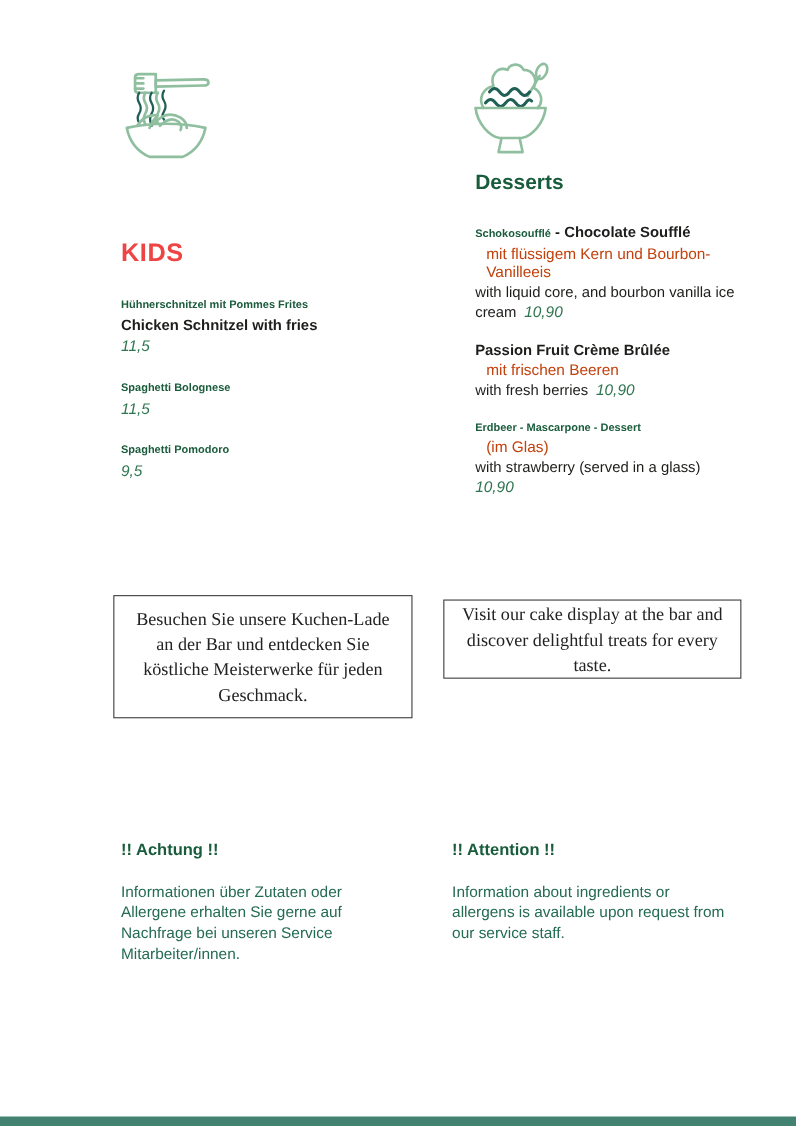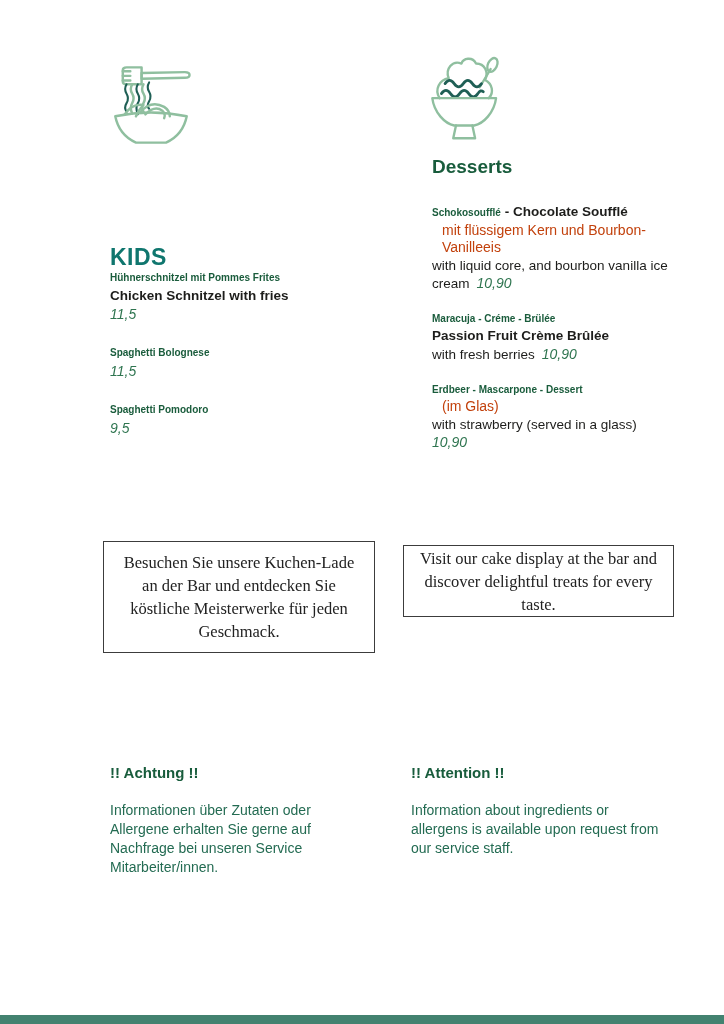--- a/index.html
+++ b/index.html
@@ -15,22 +15,21 @@
   .abs { position: absolute; }
 
   
   .icon-noodles { left: 104px; top: 58px; width: 94px; height: 94px; }
   .icon-dessert { left: 425px; top: 50px; width: 82px; height: 100px; }
 
   
   .kids-title {
     left: 110px; top: 216px;
     font-size: 23px; font-weight: bold; letter-spacing: .5px;
-    color: #0f766e;
-    margin-top: 28px;
+    color: #ef4444;
   }
   .desserts-title {
     left: 432px; top: 156px;
     font-size: 19px; font-weight: bold;
     color: #185c3c;
   }
 
   
   .kids-items { left: 110px; top: 269px; width: 280px; }
   .dessert-items { left: 432px; top: 202px; width: 252px; }
@@ -154,22 +153,22 @@
   <div class="menu-item">
     <div>
       <span class="item-name">Schokosoufflé</span><span class="item-name-suffix"> - Chocolate Soufflé</span>
     </div>
     <div class="item-desc-de">mit flüssigem Kern und Bourbon-Vanilleeis</div>
     <div class="item-desc-en">
       <span>with liquid core, and bourbon vanilla ice cream</span><span class="price price-inline">10,90</span>
     </div>
   </div>
   <div class="menu-item">
-    <div class="item-name">Maracuja - Créme - Brülée</div>
     <div class="item-sub">Passion Fruit Crème Brûlée</div>
+    <div class="item-desc-de">mit frischen Beeren</div>
     <div class="item-desc-en">
       <span>with fresh berries</span><span class="price price-inline">10,90</span>
     </div>
   </div>
   <div class="menu-item">
     <div class="item-name">Erdbeer - Mascarpone - Dessert</div>
     <div class="item-desc-de">(im Glas)</div>
     <div class="item-desc-en">with strawberry (served in a glass)</div>
     <div class="price">10,90</div>
   </div>

